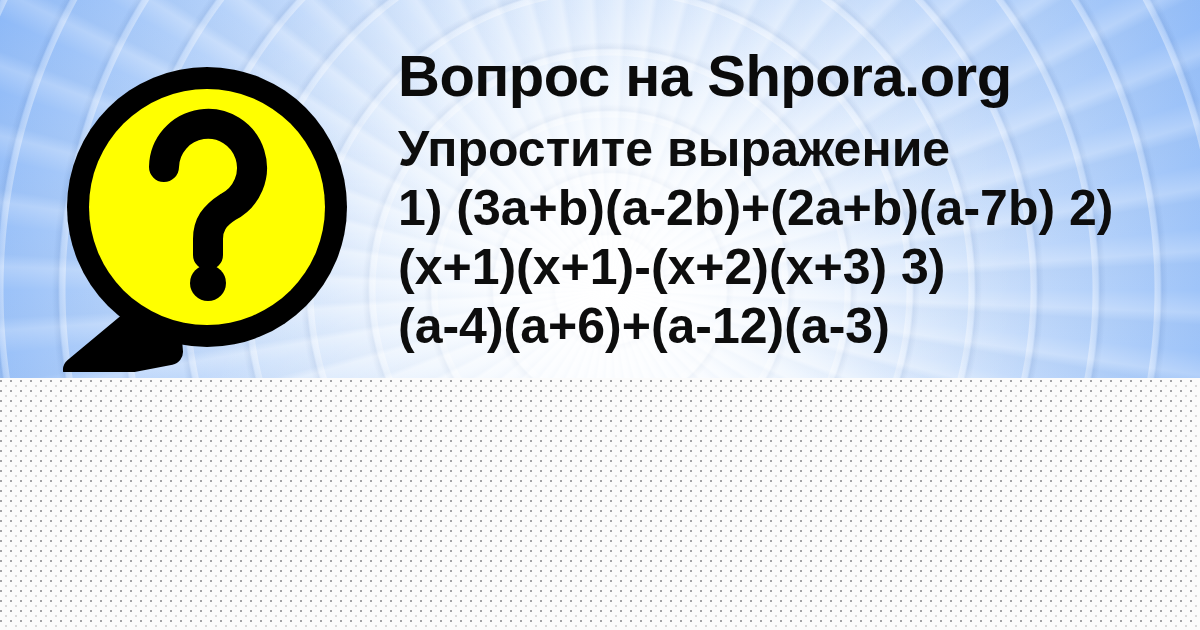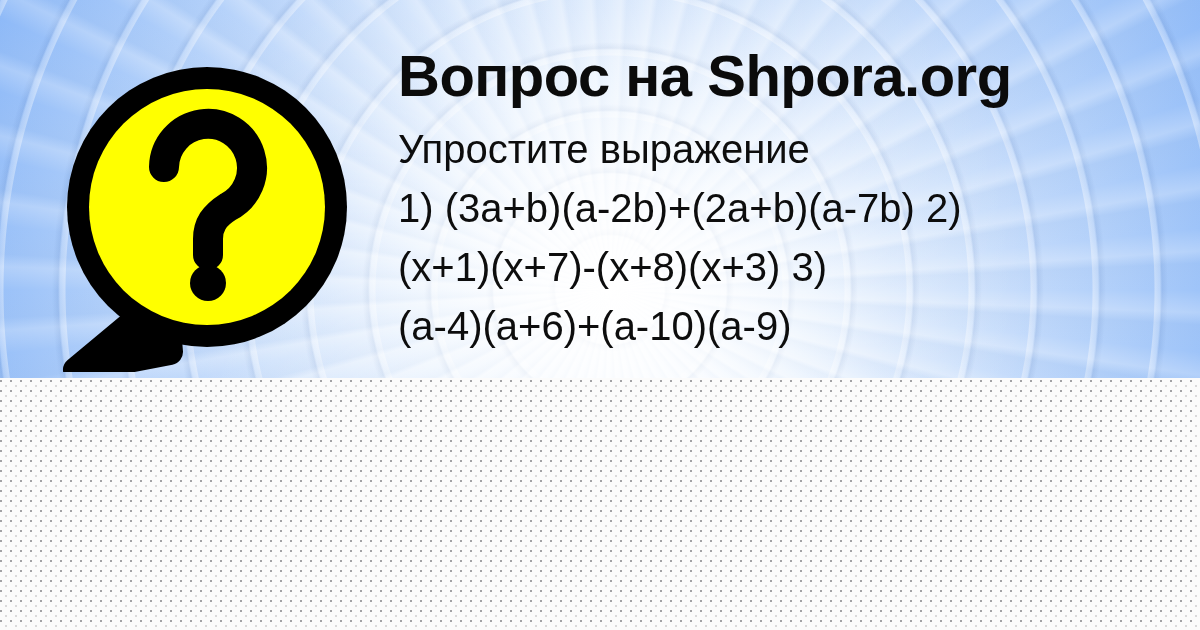--- a/index.html
+++ b/index.html
@@ -146,22 +146,22 @@
     font-weight: bold;
     line-height: 68px;
     color: #0b0b0b;
     letter-spacing: -0.5px;
     white-space: nowrap;
   }
   #question-body {
     margin-top: 10px;
   }
   .q-line {
-    font-size: 40px;
-    font-weight: normal;
+    font-size: 50px;
+    font-weight: bold;
     line-height: 59px;
     color: #111111;
     color: #0d0d0d;
     white-space: nowrap;
   }
 </style>
 </head>
 <body>
 
 <div id="canvas">
@@ -190,19 +190,19 @@
         <circle cx="156" cy="231" r="18" fill="#000000"></circle>
       </svg>
     </div>
 
     <div id="text-column">
       <div id="page-title">Вопрос на Shpora.org</div>
 
       <div id="question-body">
         <div class="q-line">Упростите выражение</div>
         <div class="q-line"> 1)  (3a+b)(a-2b)+(2a+b)(a-7b) 2)</div>
-        <div class="q-line">(x+1)(x+7)-(x+8)(x+3) 3)</div>
-        <div class="q-line">(a-4)(a+6)+(a-10)(a-9)</div>
+        <div class="q-line">(x+1)(x+1)-(x+2)(x+3) 3)</div>
+        <div class="q-line">(a-4)(a+6)+(a-12)(a-3)</div>
       </div>
     </div>
 
   </div>
 </div>
 
 </body></html>

